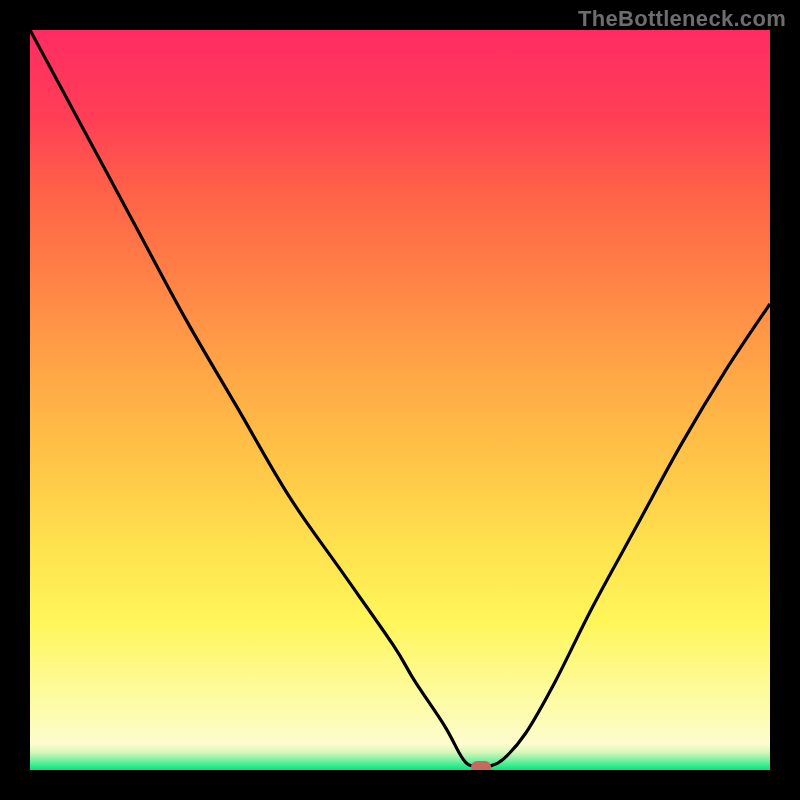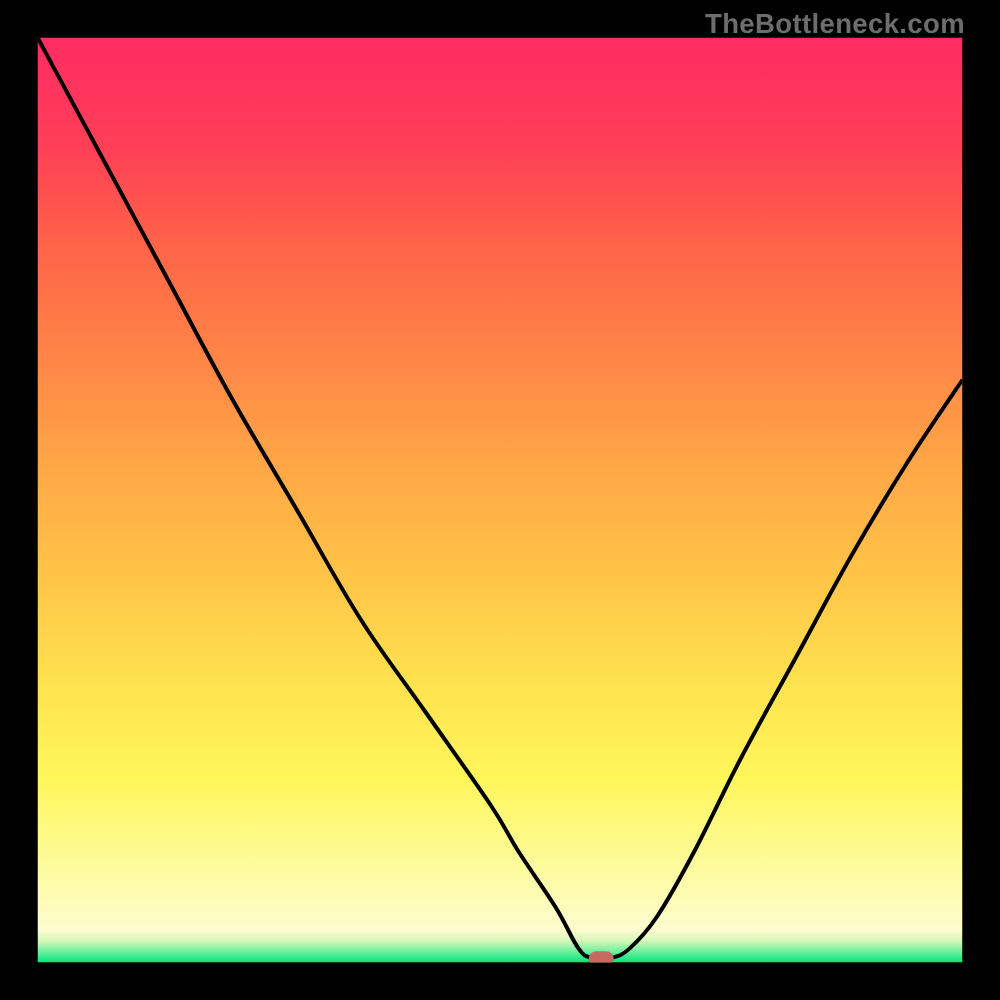--- a/index.html
+++ b/index.html
@@ -13,21 +13,21 @@
   }
   .frame {
     position: relative;
     width: 800px;
     height: 800px;
     background: #000;
   }
   .watermark {
     position: absolute;
     top: 6px;
-    right: 28px;
+    right: 14px;
     color: #6d6d6d;
     font-size: 22px;
     font-weight: 600;
     letter-spacing: 0.3px;
     z-index: 10;
   }
   .plot-area {
     position: absolute;
     left: 30px;
     top: 30px;

